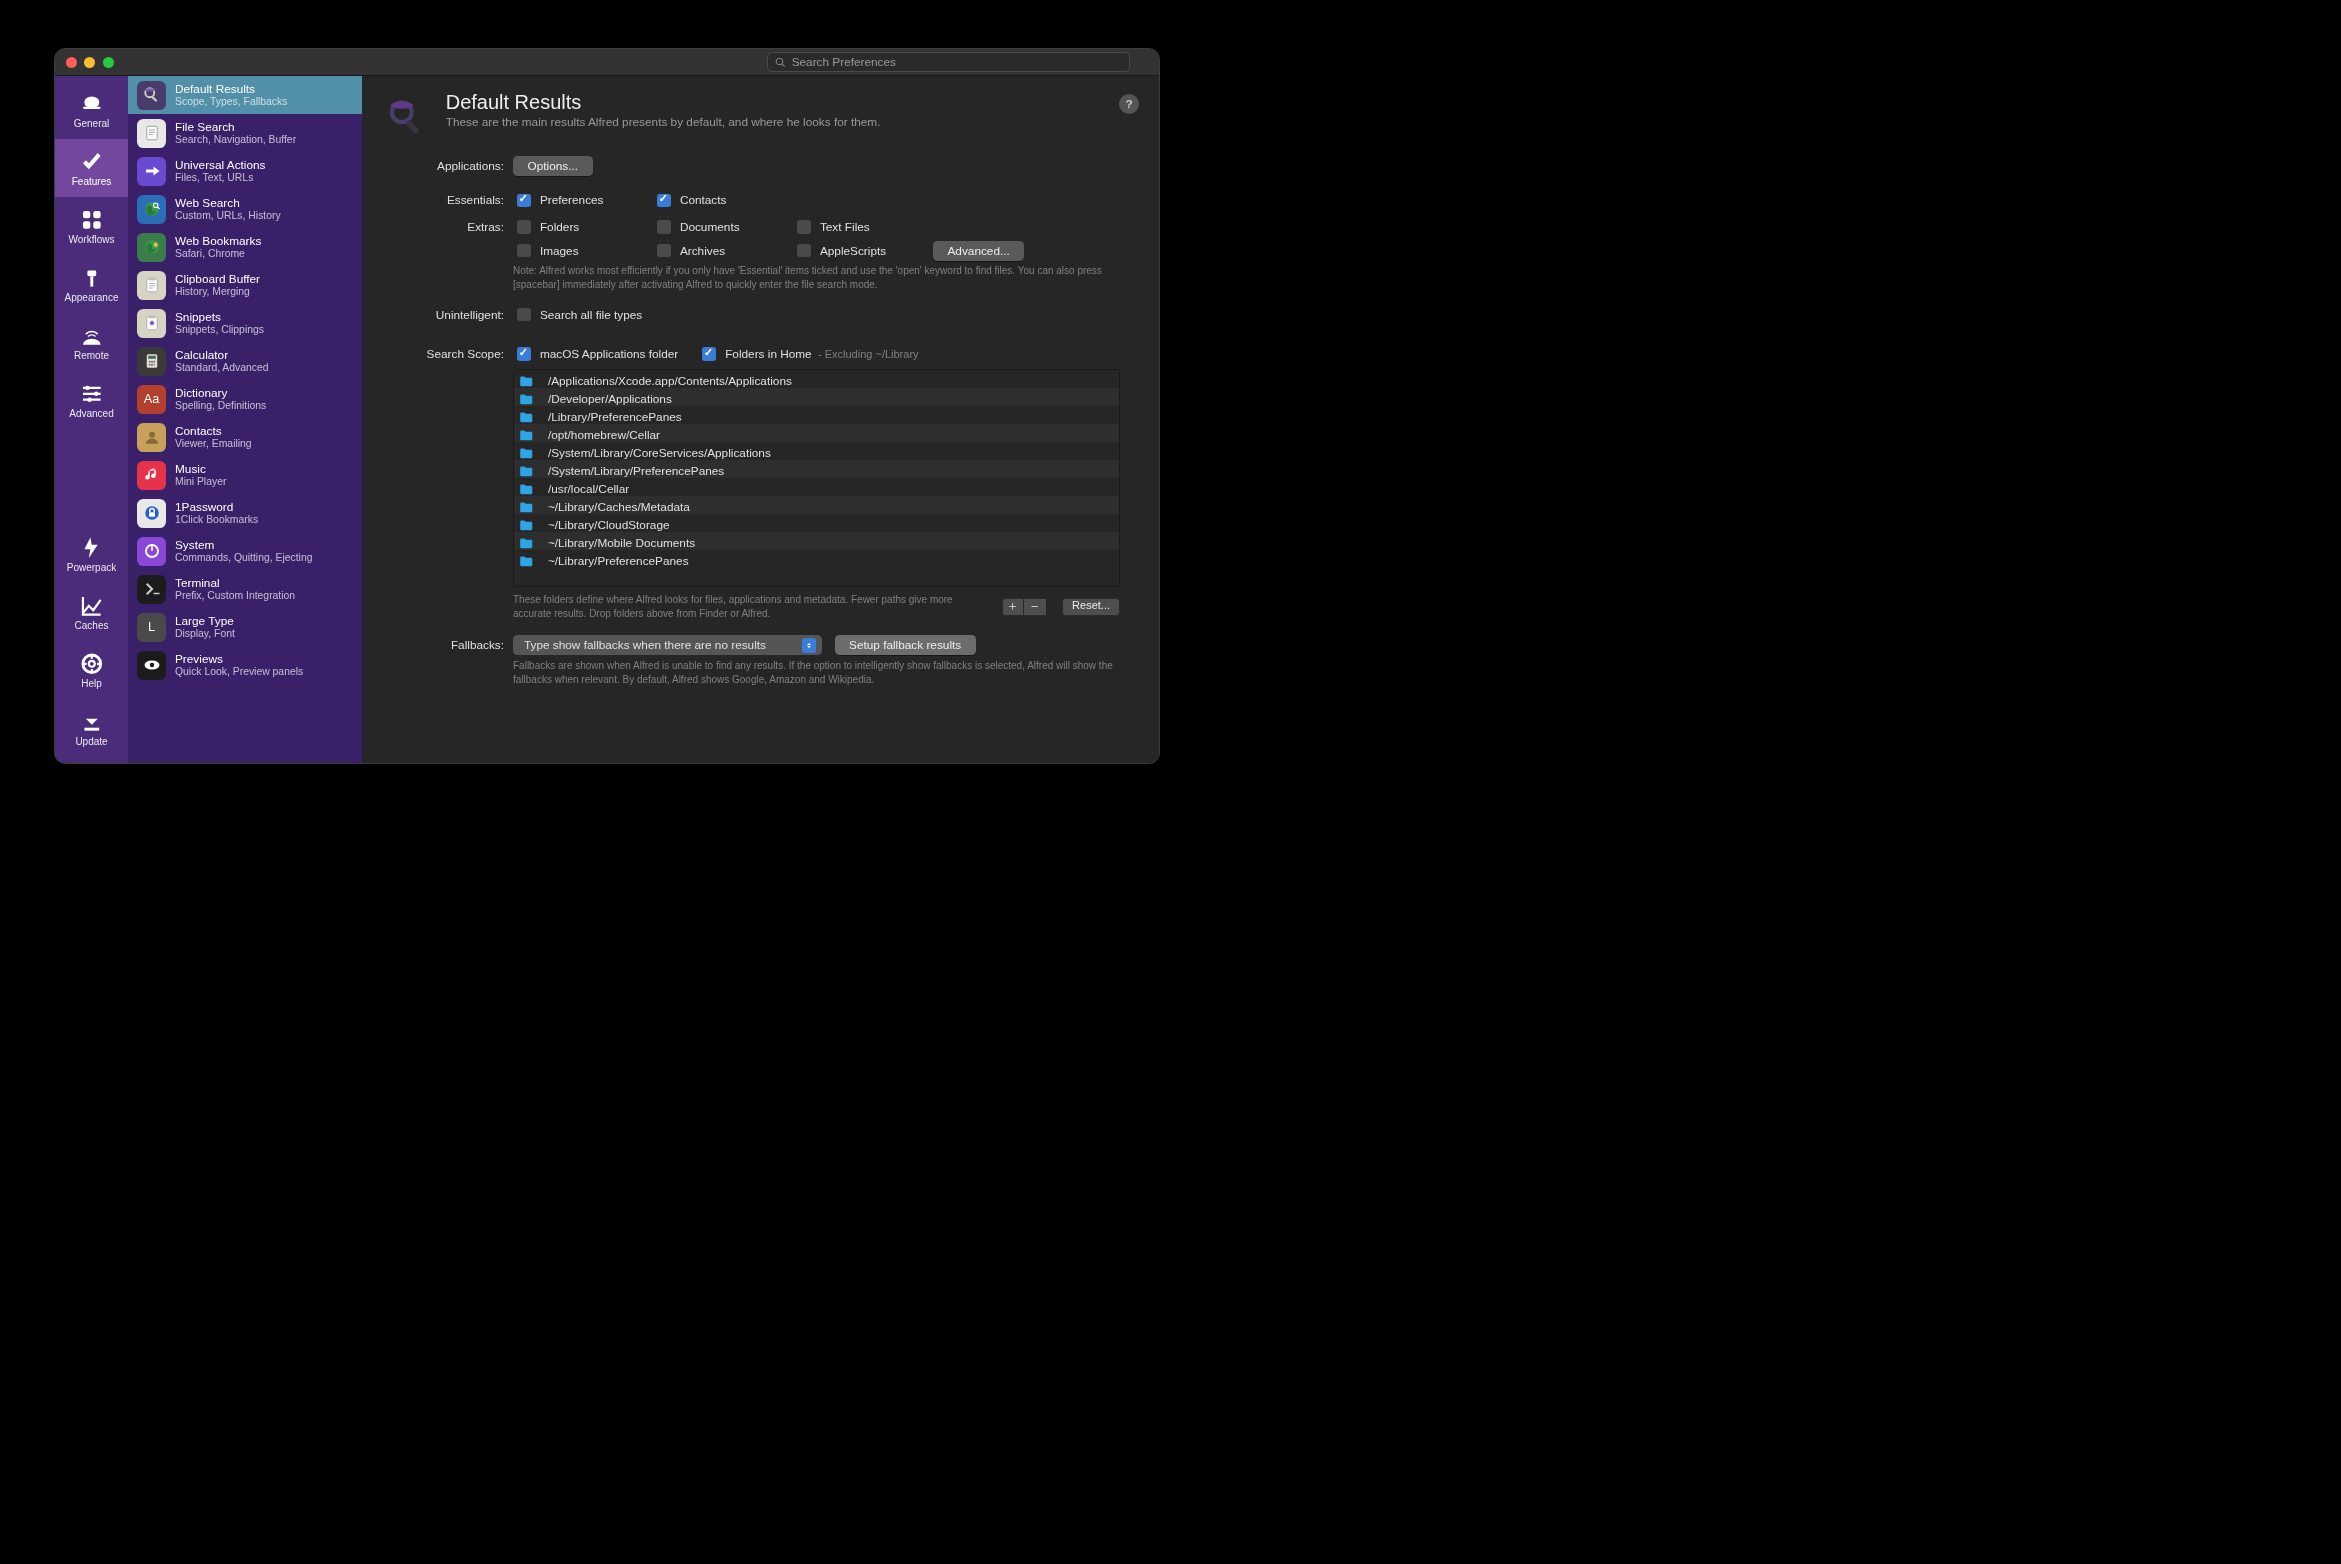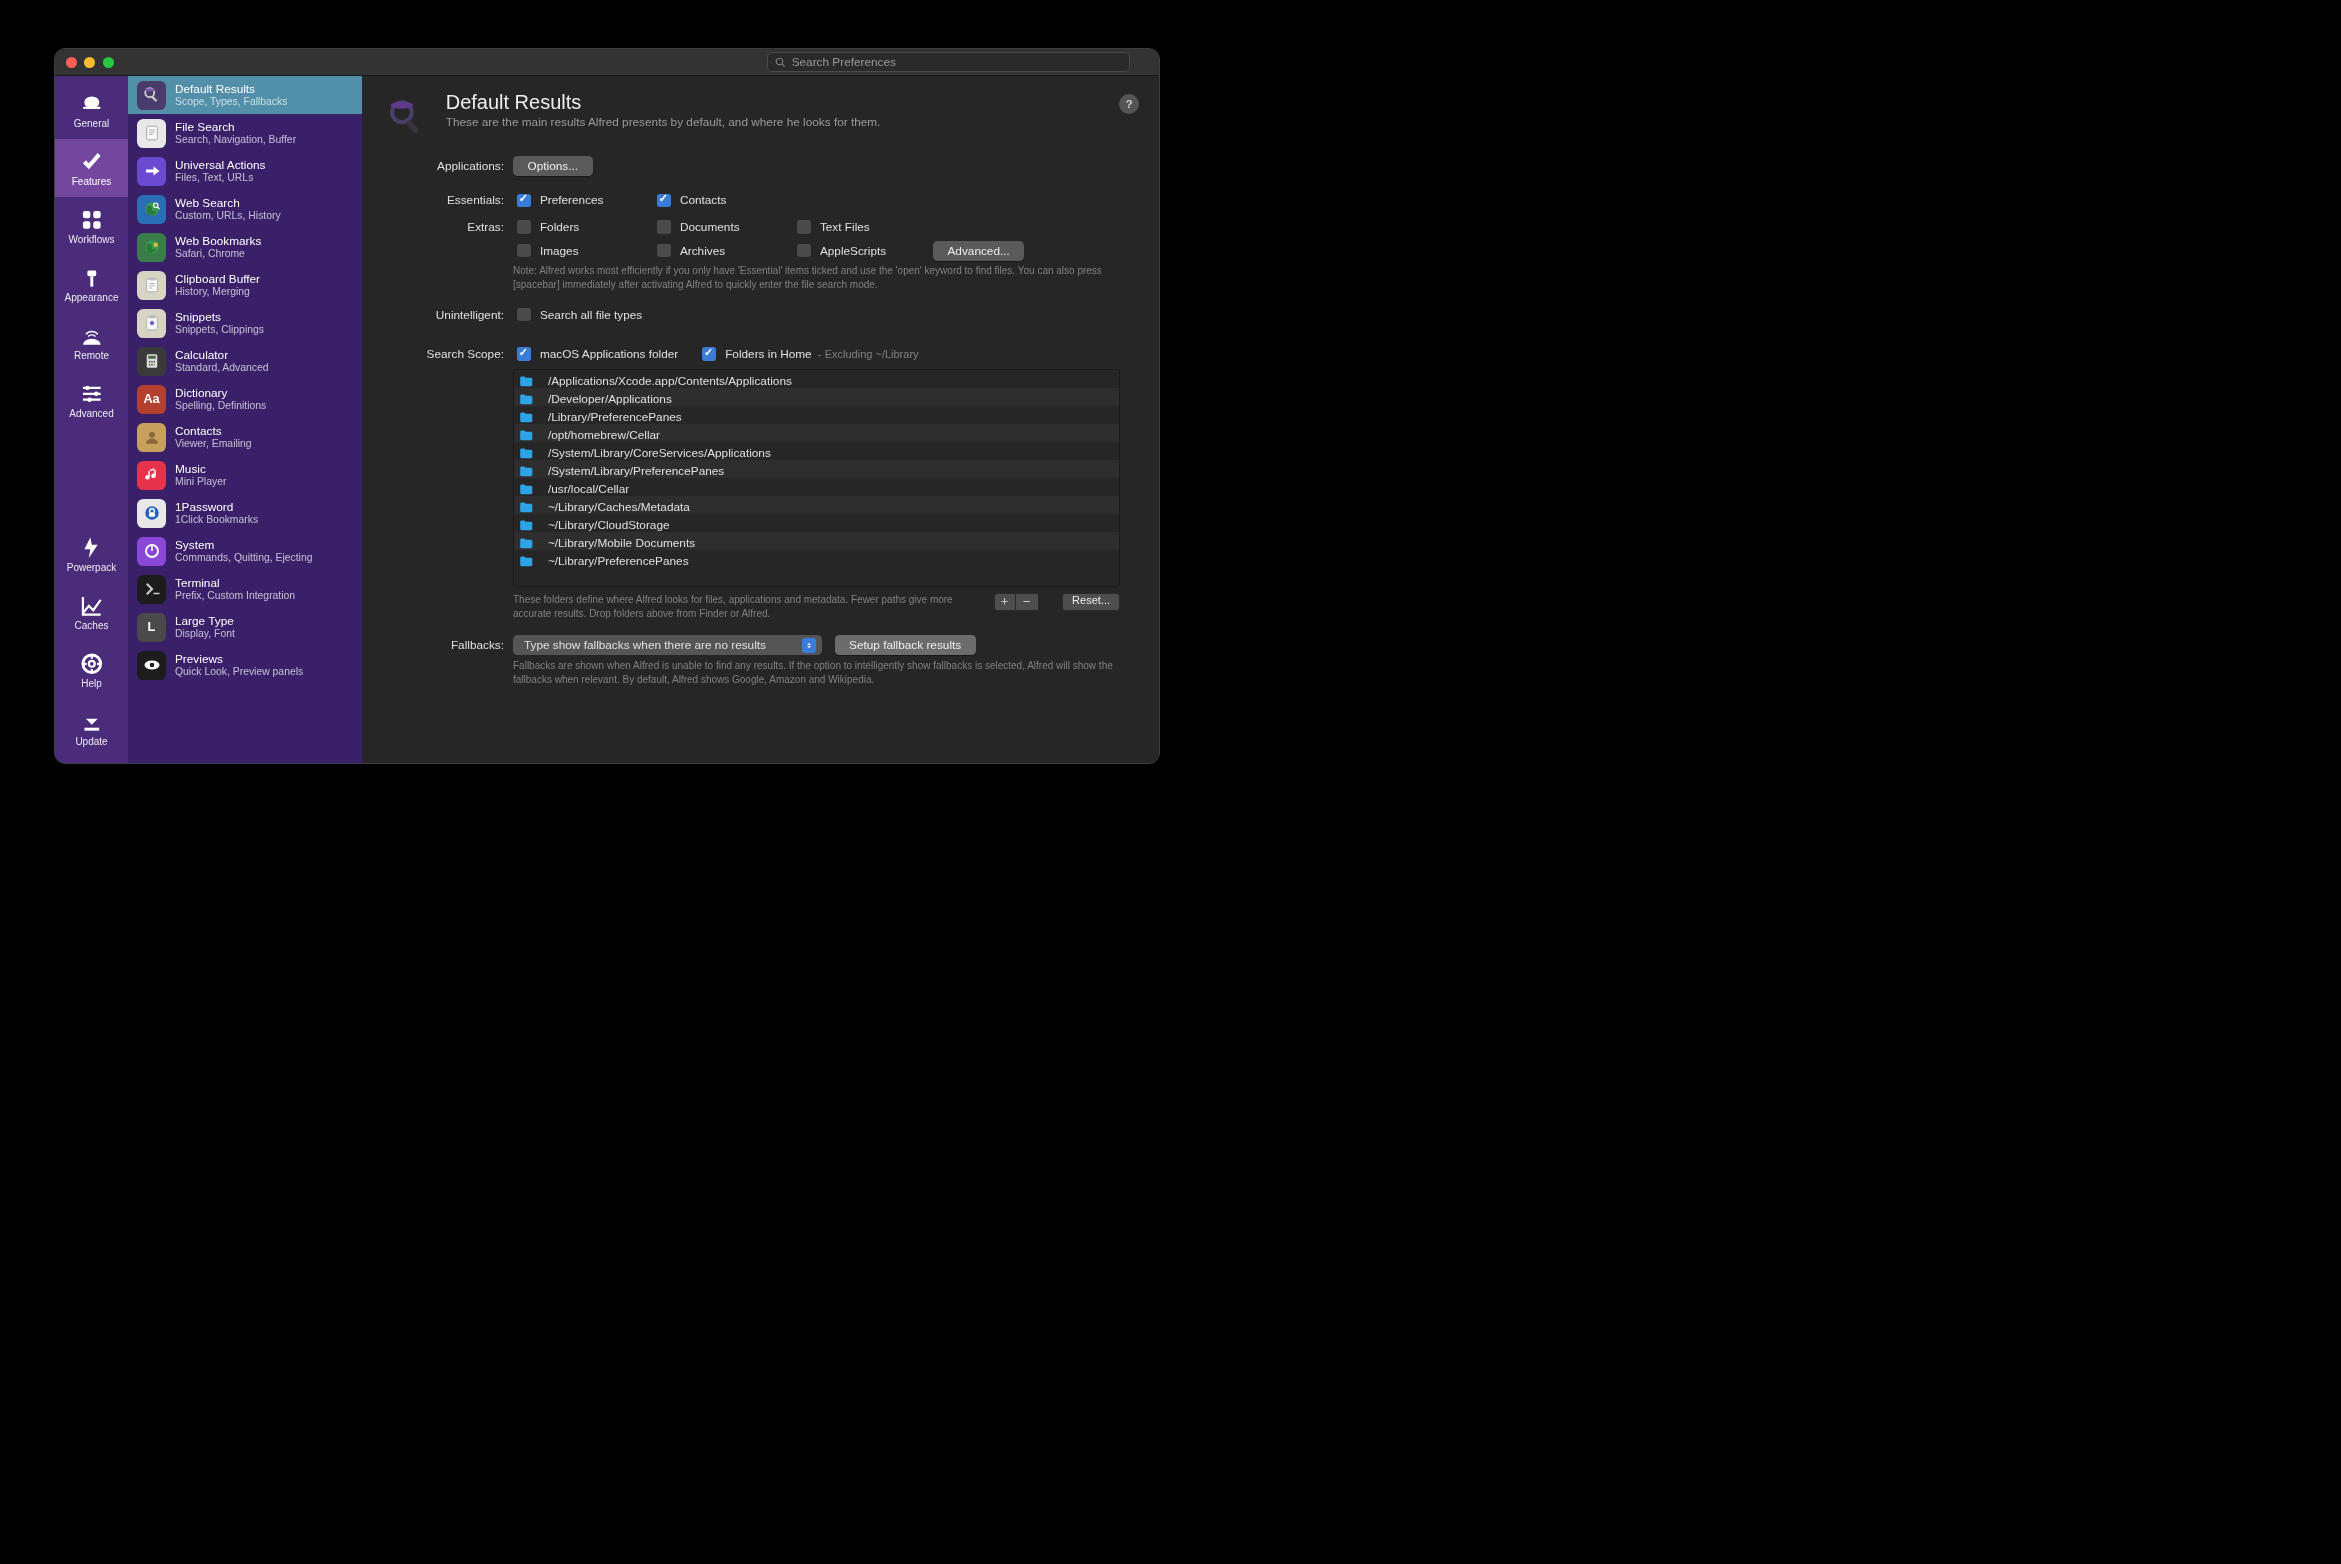--- a/index.html
+++ b/index.html
@@ -100,21 +100,21 @@
   .feat {
     display:flex; gap:9px; align-items:center;
     padding:4.5px 9px;
     cursor:pointer;
   }
   .feat.selected { background: var(--bg-sidebar-secondary-sel);}
   .feat-icon {
     width:29px; height:29px; border-radius:6.3px;
     background:#444; display:flex;align-items:center;justify-content:center;
     flex-shrink:0;
-    font-size:12.7px; color:#fff; font-weight:700;
+    font-size:12.7px; color:#fff; font-weight:400;
   }
   .feat-icon svg{width:18px;height:18px;}
   .feat-text{display:flex;flex-direction:column;line-height:1.2;}
   .feat-title{color:#fff;font-size:11.8px;}
   .feat-sub{color:rgba(255,255,255,.7);font-size:10.4px;}
 
   
   .content {
     flex:1; background: var(--bg-content);
     overflow-y:auto; padding:14.5px 20px 18px 20px;
@@ -162,21 +162,21 @@
   .scope-row{
     display:flex;align-items:flex-end;gap:14px;
     padding:0.9px 5.4px; font-size:11.8px;
     background:var(--row-base); height:18px;
   }
   .scope-row.alt{background:var(--row-alt);}
   .scope-row.empty{height:18px;background:var(--row-base);}
   .folder-ic{width:14.5px;height:12.7px;}
   .folder-ic svg{width:14.5px;height:12.7px;fill:var(--folder-blue);}
   .scope-footer{
-    display:flex;align-items:flex-start;gap:21px;margin-top:5.4px;width:607px;
+    display:flex;align-items:center;gap:13px;margin-top:5.4px;width:607px;
   }
   .scope-footer .note{flex:1;margin-top:0;}
   .sq-btn-group{display:flex;gap:0;}
   .sq-btn{
     width:22px;height:18px;background:#4e4e4e;border:0.9px solid #2a2a2a;
     display:flex;align-items:center;justify-content:center;color:#ddd;cursor:pointer;font-size:12.7px;
   }
   .sq-btn:first-child{border-radius:3.6px 0 0 3.6px;}
   .sq-btn:nth-child(2){border-left:none;border-right:none;}
   .reset-btn{

